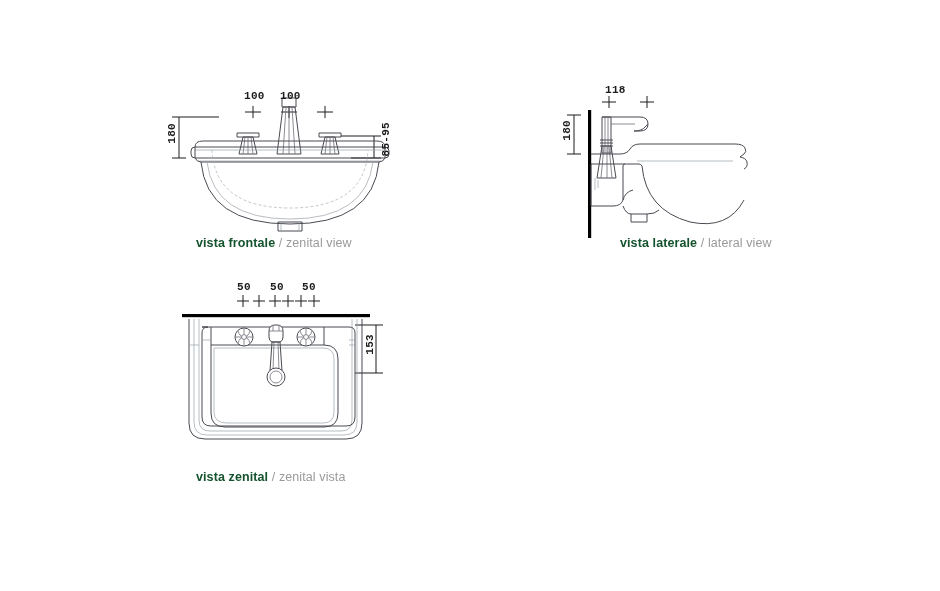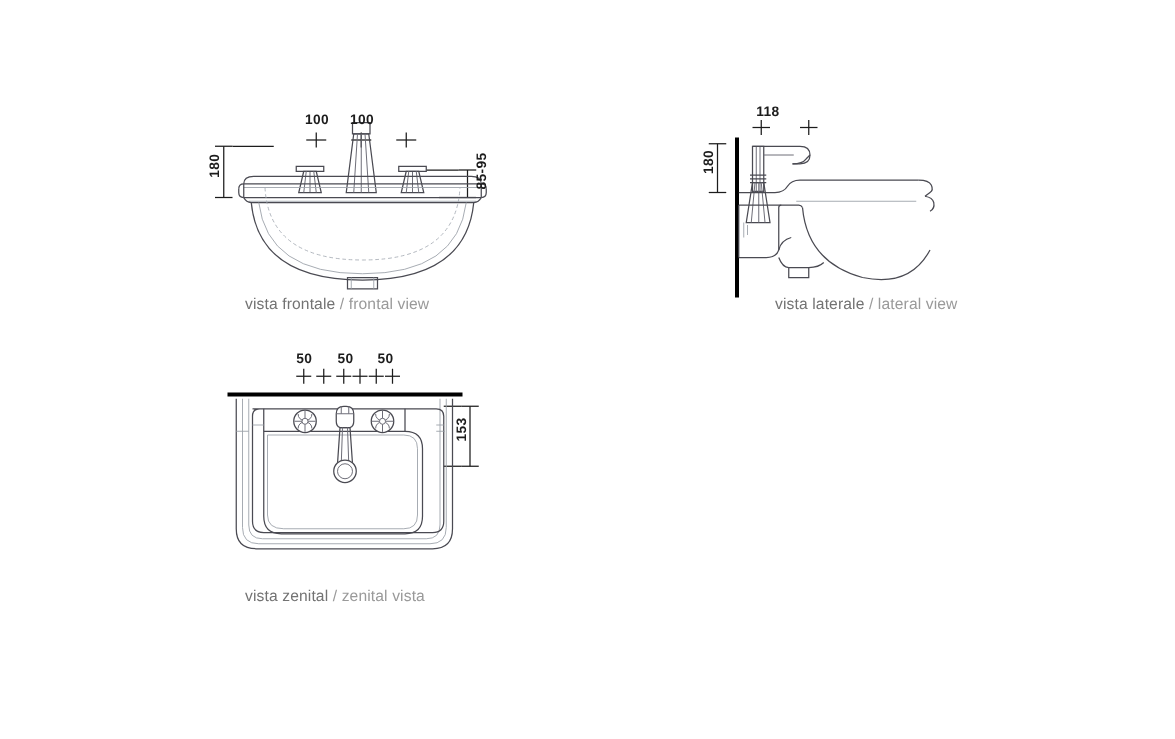--- a/index.html
+++ b/index.html
@@ -7,25 +7,25 @@
     width:940px;height:591px;position:relative;overflow:hidden;
     font-family:"Liberation Sans", sans-serif;
     background:#ffffff;
   }
   .sheet{position:absolute;inset:0;}
   .view{position:absolute;}
   .caption{
     position:absolute;white-space:nowrap;
     font-size:12.5px;letter-spacing:.1px;
   }
-  .caption .it{font-weight:normal;color:#737373;}
+  .caption .it{font-weight:bold;color:#14532d;}
   .caption .en{font-weight:normal;color:#9a9a9a;}
   .dim{
     position:absolute;font-size:11px;font-weight:bold;color:#1c1c1c;
-    letter-spacing:.3px;white-space:nowrap;
+    letter-spacing:.3px;white-space:nowrap;font-family:Liberation Mono, monospace;
   }
   .dim.vert{
     writing-mode:vertical-rl;transform:rotate(180deg);
     transform-origin:center;
   }
   svg{display:block;overflow:visible;}
   .ln{fill:none;stroke:#4a4a52;stroke-width:1;}
   .ln-thin{fill:none;stroke:#6e6e78;stroke-width:.8;}
   .ln-light{fill:none;stroke:#9aa0a8;stroke-width:.7;}
   .ln-dash{fill:none;stroke:#a8aeb6;stroke-width:.7;stroke-dasharray:3 2.2;}
@@ -110,21 +110,21 @@
       </g>
     </svg>
 
     <div class="dim" style="left:79px;top:-2px;">100</div>
     <div class="dim" style="left:115px;top:-2px;">100</div>
     <div class="dim vert" style="left:1px;top:31px;">180</div>
     <div class="dim vert" style="left:215px;top:30px;">85-95</div>
   </div>
 
   <div class="caption" style="left:196px;top:236px;">
-    <span class="it">vista frontale</span><span class="en"> / </span><span class="en">frontal view</span>
+    <span class="it">vista frontale</span><span class="en"> / </span><span class="en">zenital view</span>
   </div>
 
   <div class="view" style="left:562px;top:88px;width:210px;height:150px;">
     <svg width="210" height="150" viewBox="0 0 210 150">
 
       <g class="ln-dim">
         <line x1="47" y1="8" x2="47" y2="20"></line>
         <line x1="85" y1="8" x2="85" y2="20"></line>
         <line x1="40" y1="14" x2="54" y2="14"></line>
         <line x1="78" y1="14" x2="92" y2="14"></line>

